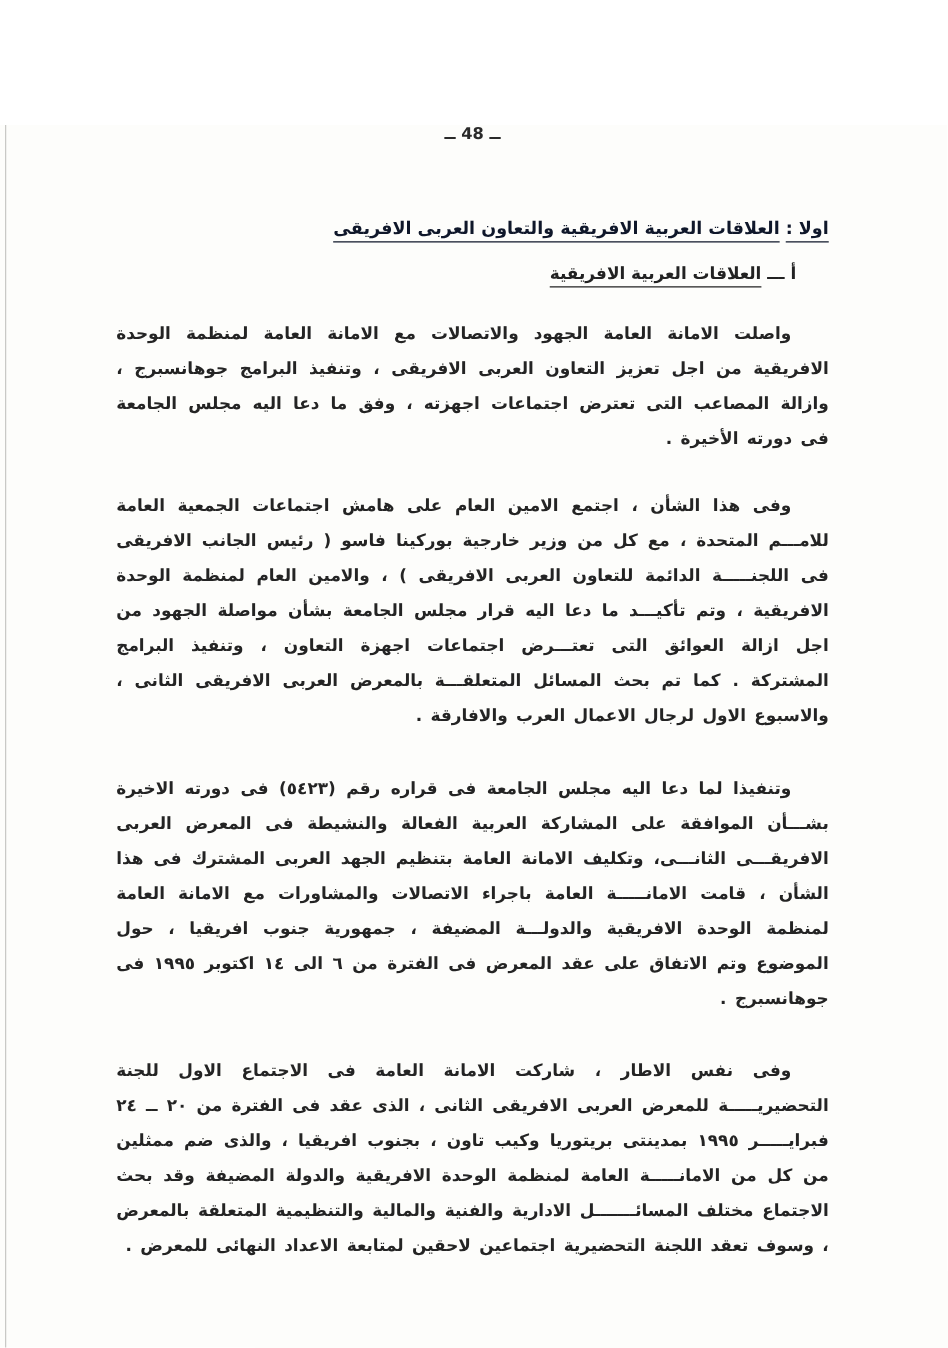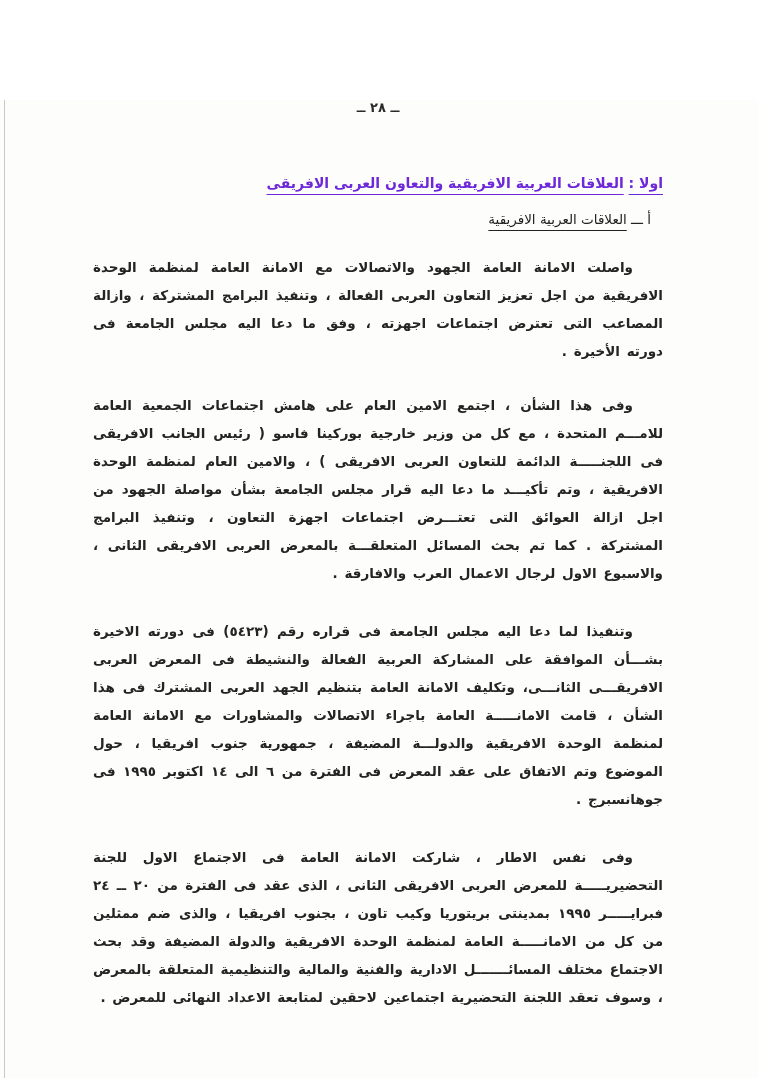--- a/index.html
+++ b/index.html
@@ -37,32 +37,32 @@
     font-size: 13px;
     font-weight: bold;
     letter-spacing: 1px;
     color: #2a2a2a;
   }
   .heading {
     margin-top: 60px;
     font-size: 14px;
     font-weight: bold;
     text-align: right;
-    color: #6d28d9;
+    color: #0f172a;
   }
   .heading .u, .subheading .u {
     text-decoration: underline;
     text-underline-offset: 6px;
     text-decoration-thickness: 1.3px;
   }
   .subheading {
     margin-top: 20px;
-    margin-right: 12px;
+    margin-right: 26px;
     font-size: 13.5px;
-    font-weight: normal;
+    font-weight: bold;
     text-align: right;
     color: #222222;
   }
   p.body {
     margin: 26px 0 0 0;
     font-size: 13.5px;
     font-weight: bold;
     line-height: 28px;
     text-align: justify;
     text-indent: 30px;
@@ -74,33 +74,33 @@
   }
 </style>
 </head>
 <body>
 
 <div class="page">
   <div class="scan-edge-left"></div>
 
   <div class="content">
 
-    <div class="page-number">ــ  ٢٨  ــ</div>
+    <div class="page-number">ــ  48  ــ</div>
 
     <div class="heading">
       <span class="u">اولا :</span>
       <span class="u">العلاقات العربية الافريقية والتعاون العربى الافريقى</span>
     </div>
 
     <div class="subheading">
       <span>أ ـــ</span>
       <span class="u">العلاقات العربية الافريقية</span>
     </div>
 
-    <p class="body">واصلت الامانة العامة الجهود والاتصالات مع الامانة العامة لمنظمة الوحدة الافريقية من اجل تعزيز التعاون العربى الفعالة ، وتنفيذ البرامج المشتركة ، وازالة المصاعب التى تعترض اجتماعات اجهزته ، وفق ما دعا اليه مجلس الجامعة فى دورته الأخيرة .</p>
+    <p class="body">واصلت الامانة العامة الجهود والاتصالات مع الامانة العامة لمنظمة الوحدة الافريقية من اجل تعزيز التعاون العربى الافريقى ، وتنفيذ البرامج جوهانسبرج ، وازالة المصاعب التى تعترض اجتماعات اجهزته ، وفق ما دعا اليه مجلس الجامعة فى دورته الأخيرة .</p>
 
     <p class="body">وفى هذا الشأن ، اجتمع الامين العام على هامش اجتماعات الجمعية العامة للامـــم المتحدة ، مع كل من وزير خارجية بوركينا فاسو ( رئيس الجانب الافريقى فى اللجنـــــة الدائمة للتعاون العربى الافريقى ) ، والامين العام لمنظمة الوحدة الافريقية ، وتم تأكيـــد ما دعا اليه قرار مجلس الجامعة بشأن مواصلة الجهود من اجل ازالة العوائق التى تعتـــرض اجتماعات اجهزة التعاون ، وتنفيذ البرامج المشتركة .  كما تم بحث المسائل المتعلقـــة بالمعرض العربى الافريقى الثانى ، والاسبوع الاول لرجال الاعمال العرب والافارقة .</p>
 
     <p class="body gap-large">وتنفيذا لما دعا اليه مجلس الجامعة فى قراره رقم (٥٤٢٣) فى دورته الاخيرة بشـــأن الموافقة على المشاركة العربية الفعالة والنشيطة فى المعرض العربى الافريقـــى الثانـــى، وتكليف الامانة العامة بتنظيم الجهد العربى المشترك فى هذا الشأن ، قامت الامانـــــة العامة باجراء الاتصالات والمشاورات مع الامانة العامة لمنظمة الوحدة الافريقية والدولـــة المضيفة ، جمهورية جنوب افريقيا ، حول الموضوع وتم الاتفاق على عقد المعرض فى الفترة من ٦ الى ١٤ اكتوبر ١٩٩٥ فى جوهانسبرج .</p>
 
     <p class="body gap-large">وفى نفس الاطار ، شاركت الامانة العامة فى الاجتماع الاول للجنة التحضيريـــــة للمعرض العربى الافريقى الثانى ، الذى عقد فى الفترة من ٢٠ ــ ٢٤ فبرايـــــر ١٩٩٥ بمدينتى بريتوريا وكيب تاون ، بجنوب افريقيا ، والذى ضم ممثلين من كل من الامانـــــة العامة لمنظمة الوحدة الافريقية والدولة المضيفة وقد بحث الاجتماع مختلف المسائـــــــل الادارية والفنية والمالية والتنظيمية المتعلقة بالمعرض ، وسوف تعقد اللجنة التحضيرية اجتماعين لاحقين لمتابعة الاعداد النهائى للمعرض .</p>
 
   </div>
 </div>
 

